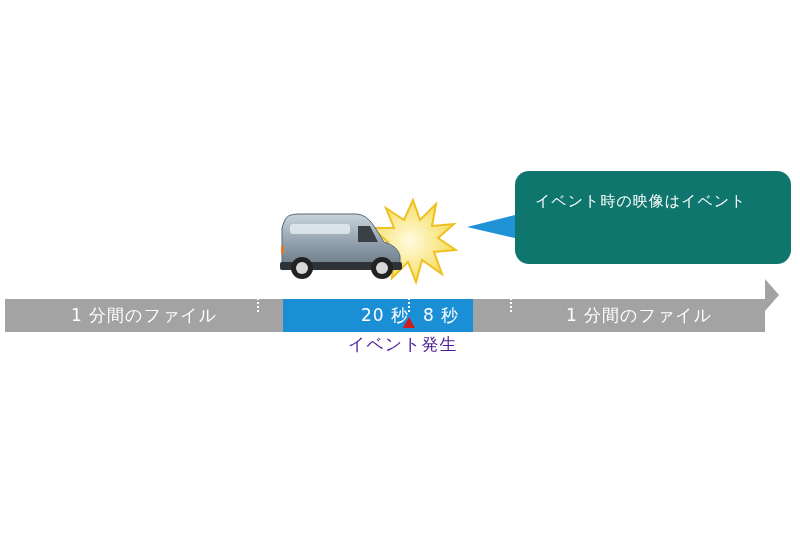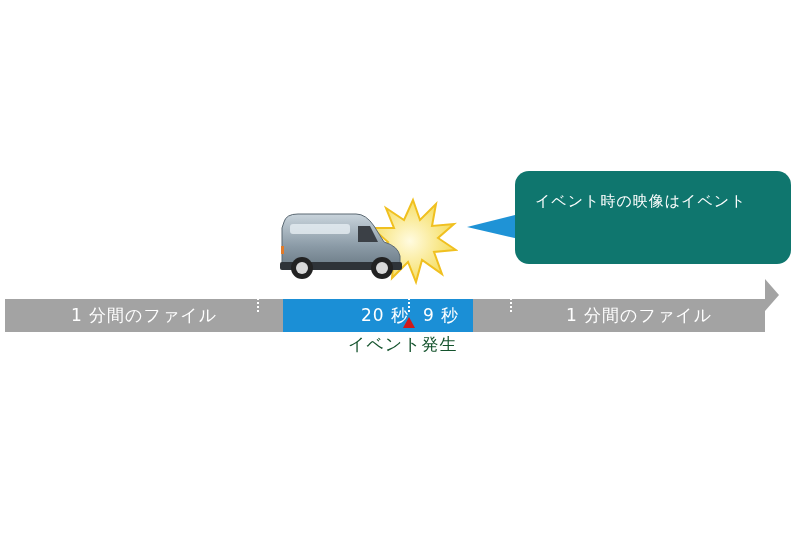--- a/index.html
+++ b/index.html
@@ -3,37 +3,37 @@
 <meta charset="utf-8">
 <style>
   html,body{margin:0;padding:0;background:#fff;}
   body{width:800px;height:533px;position:relative;overflow:hidden;font-family:"DejaVu Sans","Liberation Sans",sans-serif;}
   .seg{position:absolute;top:279px;height:33px;display:flex;align-items:center;justify-content:center;color:#fff;font-size:17px;letter-spacing:1px;margin-top:20px;}
   .gray{background:#a3a3a3;}
   .blue{background:#1b8fd6;}
   .dash{position:absolute;top:279px;height:33px;width:0;border-left:2px dotted #fff;}
   .arrowhead{position:absolute;top:279px;left:765px;width:0;height:0;border-top:16.5px solid transparent;border-bottom:16.5px solid transparent;border-left:14px solid #a3a3a3;}
   .marker{position:absolute;left:403px;top:317px;width:0;height:0;border-left:6px solid transparent;border-right:6px solid transparent;border-bottom:11px solid #d11a1a;}
-  .event-label{position:absolute;left:348px;top:333px;color:#14532d;font-size:17px;letter-spacing:1px;}
+  .event-label{position:absolute;left:348px;top:333px;color:#4c1d95;font-size:17px;letter-spacing:1px;}
   .bubble{position:absolute;left:515px;top:171px;width:276px;height:93px;background:#0f766e;border-radius:14px;color:#fff;font-size:15px;line-height:27px;box-sizing:border-box;padding:17px 0 0 20px;letter-spacing:1px;}
   .bubble-tail{position:absolute;left:467px;top:214px;width:0;height:0;border-top:13px solid transparent;border-bottom:12px solid transparent;border-right:52px solid #1f93d6;}
   .van{position:absolute;left:278px;top:212px;}
   .flash{position:absolute;left:368px;top:196px;}
 </style>
 </head>
 <body>
 
 <div class="seg gray" style="left:5px;width:278px;">
   <span>1 分間のファイル</span>
 </div>
 <div class="seg blue" style="left:283px;width:126px;justify-content:flex-end;">
   <span>20 秒</span>
 </div>
 <div class="seg blue" style="left:409px;width:64px;">
-  <span>9 秒</span>
+  <span>8 秒</span>
 </div>
 <div class="seg gray" style="left:473px;width:292px;">
   <span style="margin-left:40px;">1 分間のファイル</span>
 </div>
 <div class="arrowhead"></div>
 
 <div class="dash" style="left:257px;"></div>
 <div class="dash" style="left:408px;"></div>
 <div class="dash" style="left:510px;"></div>
 

